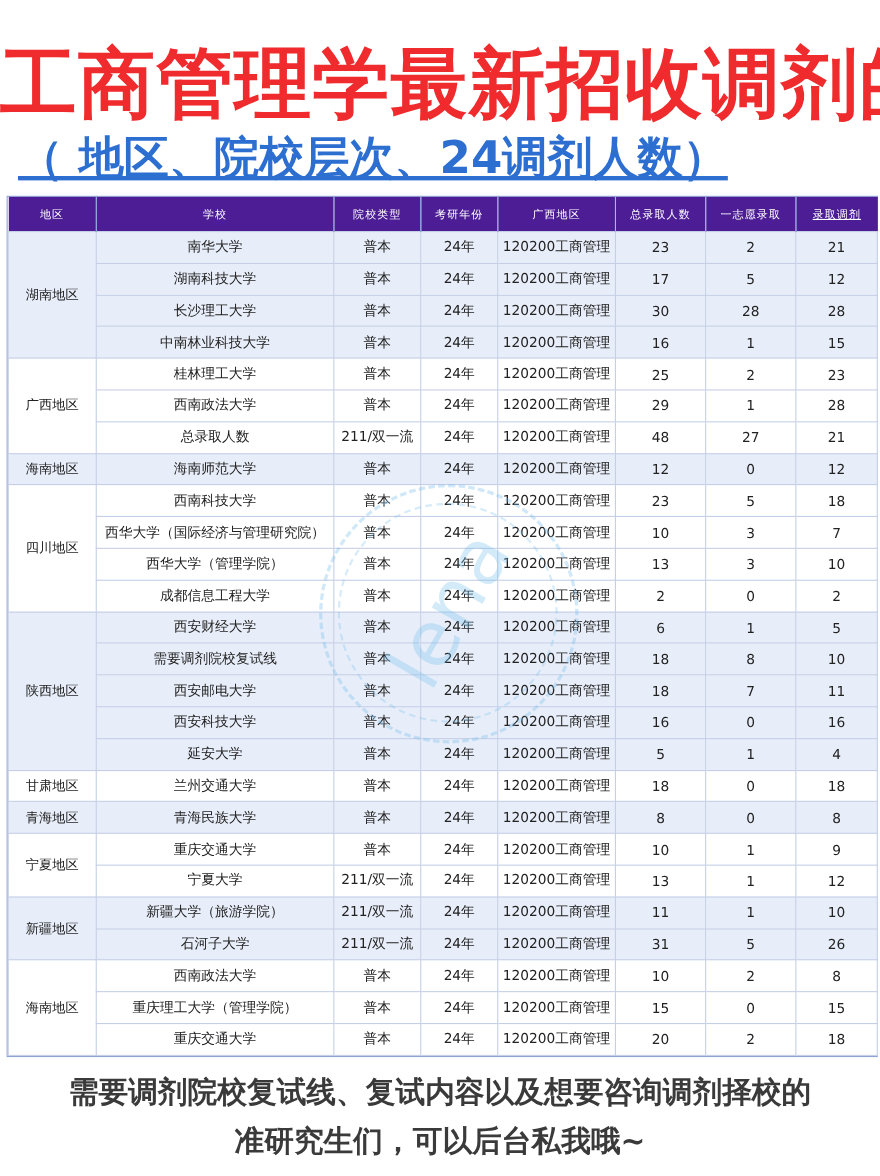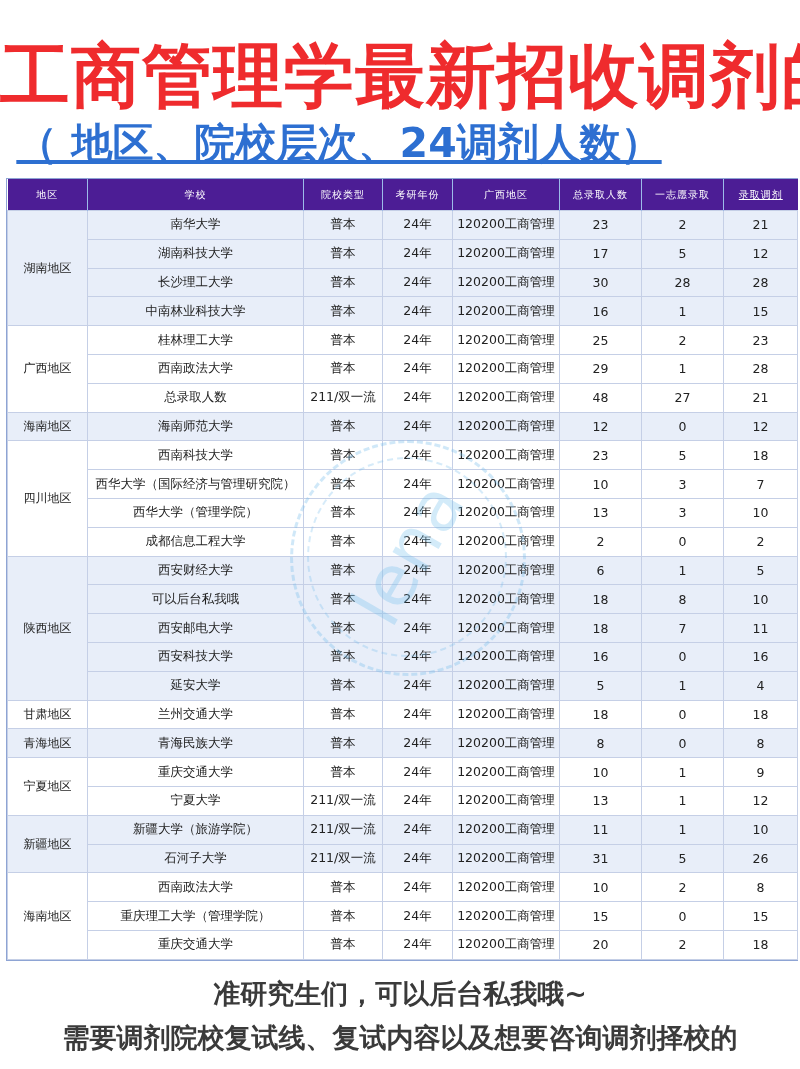--- a/index.html
+++ b/index.html
@@ -197,21 +197,21 @@
           <td class="region" rowspan="5">陕西地区</td>
           <td>西安财经大学</td>
           <td>普本</td>
           <td>24年</td>
           <td>120200工商管理</td>
           <td>6</td>
           <td>1</td>
           <td>5</td>
         </tr>
         <tr class="alt">
-          <td>可以后台私我哦</td>
+          <td>需要调剂院校复试线</td>
           <td>普本</td>
           <td>24年</td>
           <td>120200工商管理</td>
           <td>18</td>
           <td>8</td>
           <td>10</td>
         </tr>
         <tr class="alt">
           <td>西安邮电大学</td>
           <td>普本</td>
@@ -328,15 +328,15 @@
       </tbody>
   </table>
 </div>
 
 <div class="watermark">
   <div class="watermark-inner"></div>
   <div class="watermark-text">lena</div>
 </div>
 
 <div class="footer">
+  <div>需要调剂院校复试线、复试内容以及想要咨询调剂择校的</div>
   <div>准研究生们，可以后台私我哦~</div>
-  <div>需要调剂院校复试线、复试内容以及想要咨询调剂择校的</div>
 </div>
 
 </body></html>

